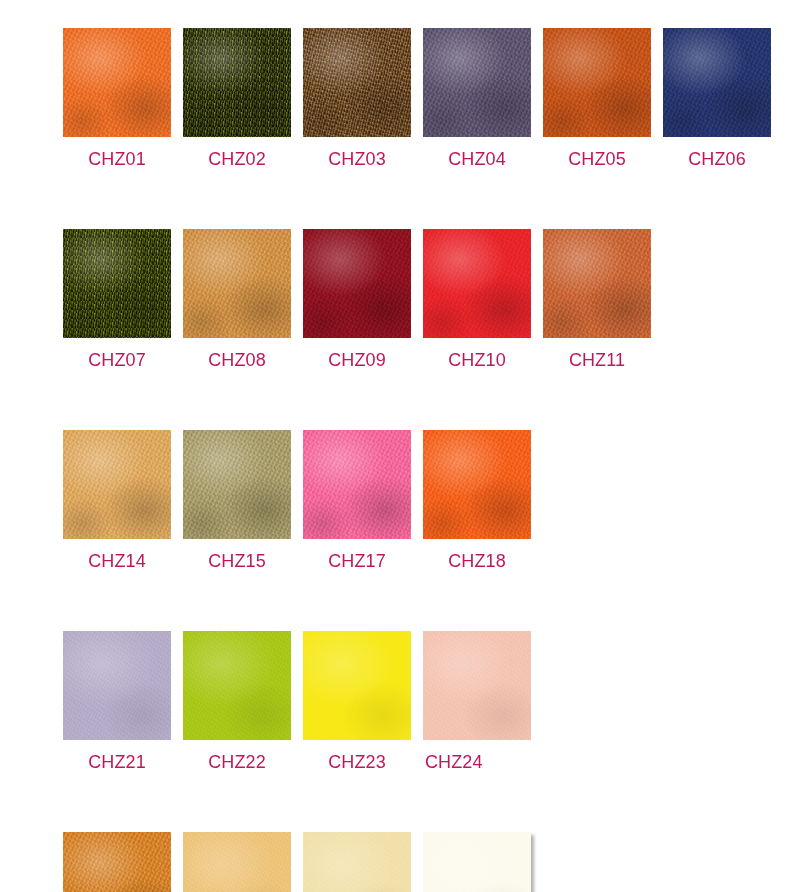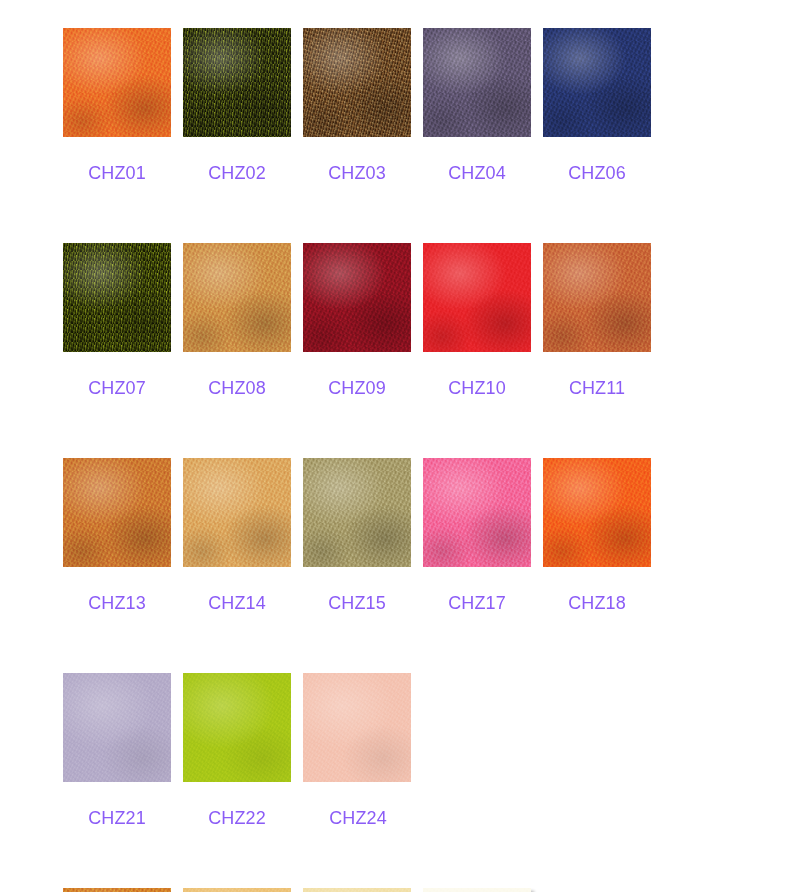--- a/index.html
+++ b/index.html
@@ -132,30 +132,30 @@
     background-image:
       radial-gradient(ellipse 75% 60% at 36% 30%, rgba(255,255,255,0.22), rgba(255,255,255,0) 66%),
       radial-gradient(ellipse 55% 45% at 74% 78%, rgba(0,0,0,0.07), rgba(0,0,0,0) 70%);
   }
 
   .swatch-chip.shadowed {
     box-shadow: 3px 3px 3px rgba(0,0,0,0.30);
   }
 
   .swatch-label {
-    margin-top: 27px;
+    margin-top: 13px;
     text-align: center;
     font-size: 18px;
-    color: #8b5cf6;
+    color: #be185d;
     letter-spacing: 0.1px;
     line-height: 1;
     white-space: nowrap;
   }
   .swatch-label.align-left {
-    text-align: center;
+    text-align: left;
     padding-left: 2px;
   }
 </style>
 </head>
 <body style="background: rgb(255, 255, 255);">
 
 <div id="swatch-grid">
     <div class="swatch-row">
       <div class="swatch-cell">
         <div class="swatch-chip" style="background-color: rgb(236, 110, 39);"></div>
@@ -167,20 +167,24 @@
       </div>
       <div class="swatch-cell">
         <div class="swatch-chip mottled" style="background-color: rgb(107, 52, 16);"></div>
         <div class="swatch-label">CHZ03</div>
       </div>
       <div class="swatch-cell">
         <div class="swatch-chip" style="background-color: rgb(94, 84, 112);"></div>
         <div class="swatch-label">CHZ04</div>
       </div>
       <div class="swatch-cell">
+        <div class="swatch-chip" style="background-color: rgb(196, 83, 26);"></div>
+        <div class="swatch-label">CHZ05</div>
+      </div>
+      <div class="swatch-cell">
         <div class="swatch-chip" style="background-color: rgb(38, 53, 110);"></div>
         <div class="swatch-label">CHZ06</div>
       </div>
     </div>
     <div class="swatch-row">
       <div class="swatch-cell">
         <div class="swatch-chip speckled" style="background-color: rgb(58, 64, 8);"></div>
         <div class="swatch-label">CHZ07</div>
       </div>
       <div class="swatch-cell">
@@ -195,24 +199,20 @@
         <div class="swatch-chip" style="background-color: rgb(232, 36, 42);"></div>
         <div class="swatch-label">CHZ10</div>
       </div>
       <div class="swatch-cell">
         <div class="swatch-chip" style="background-color: rgb(201, 101, 54);"></div>
         <div class="swatch-label">CHZ11</div>
       </div>
     </div>
     <div class="swatch-row">
       <div class="swatch-cell">
-        <div class="swatch-chip" style="background-color: rgb(205, 119, 48);"></div>
-        <div class="swatch-label">CHZ13</div>
-      </div>
-      <div class="swatch-cell">
         <div class="swatch-chip" style="background-color: rgb(221, 167, 94);"></div>
         <div class="swatch-label">CHZ14</div>
       </div>
       <div class="swatch-cell">
         <div class="swatch-chip" style="background-color: rgb(167, 156, 106);"></div>
         <div class="swatch-label">CHZ15</div>
       </div>
       <div class="swatch-cell">
         <div class="swatch-chip" style="background-color: rgb(244, 103, 154);"></div>
         <div class="swatch-label">CHZ17</div>
@@ -225,20 +225,24 @@
     <div class="swatch-row">
       <div class="swatch-cell">
         <div class="swatch-chip smooth" style="background-color: rgb(179, 170, 200);"></div>
         <div class="swatch-label">CHZ21</div>
       </div>
       <div class="swatch-cell">
         <div class="swatch-chip smooth" style="background-color: rgb(166, 198, 23);"></div>
         <div class="swatch-label">CHZ22</div>
       </div>
       <div class="swatch-cell">
+        <div class="swatch-chip smooth" style="background-color: rgb(247, 232, 22);"></div>
+        <div class="swatch-label">CHZ23</div>
+      </div>
+      <div class="swatch-cell">
         <div class="swatch-chip smooth" style="background-color: rgb(244, 194, 176);"></div>
         <div class="swatch-label align-left">CHZ24</div>
       </div>
     </div>
     <div class="swatch-row">
       <div class="swatch-cell">
         <div class="swatch-chip" style="background-color: rgb(212, 129, 42);"></div>
       </div>
       <div class="swatch-cell">
         <div class="swatch-chip smooth" style="background-color: rgb(237, 194, 118);"></div>

